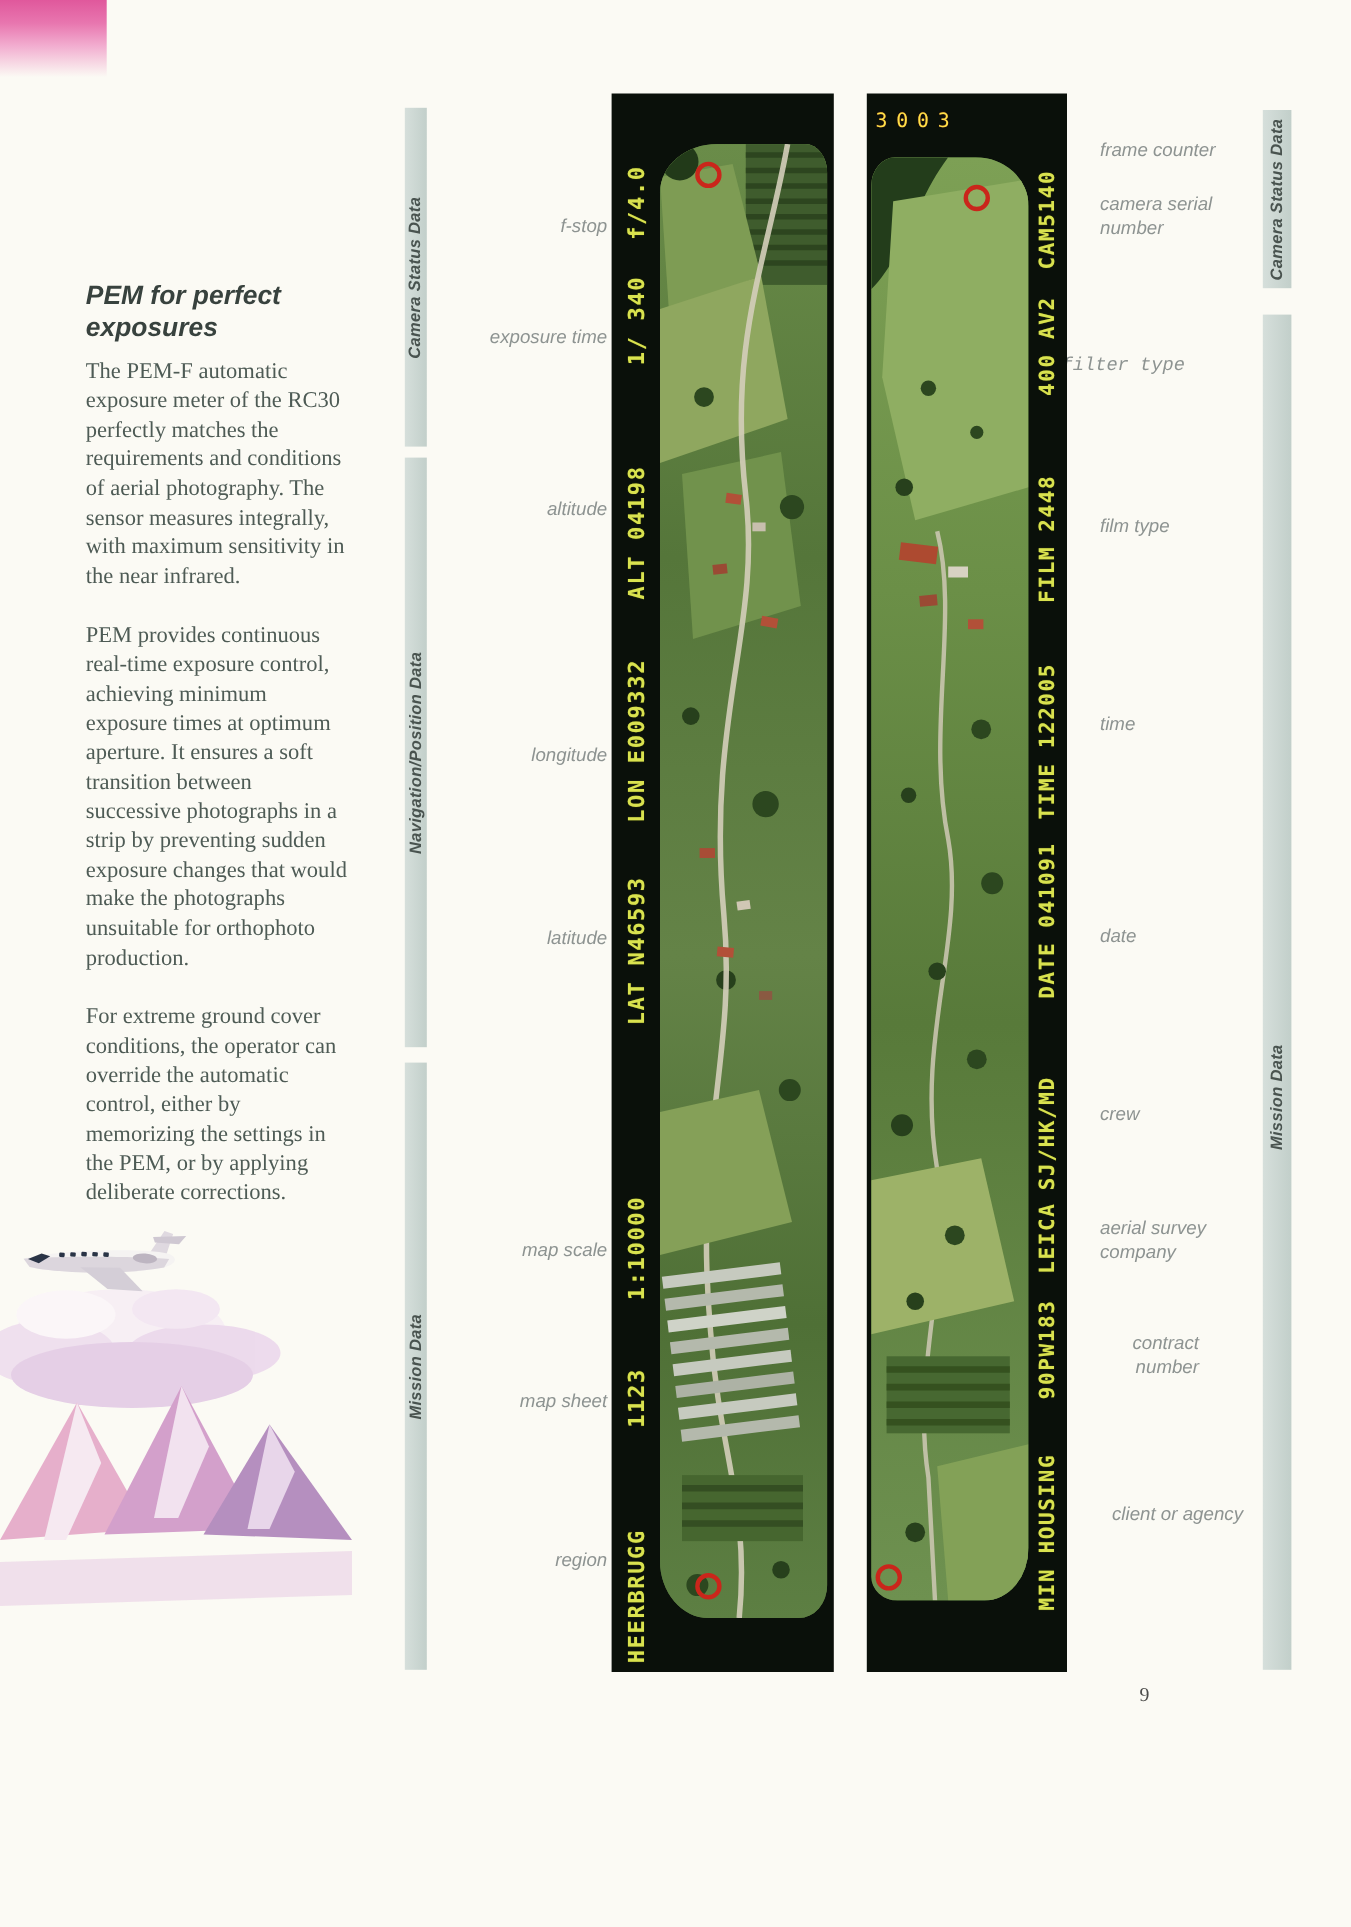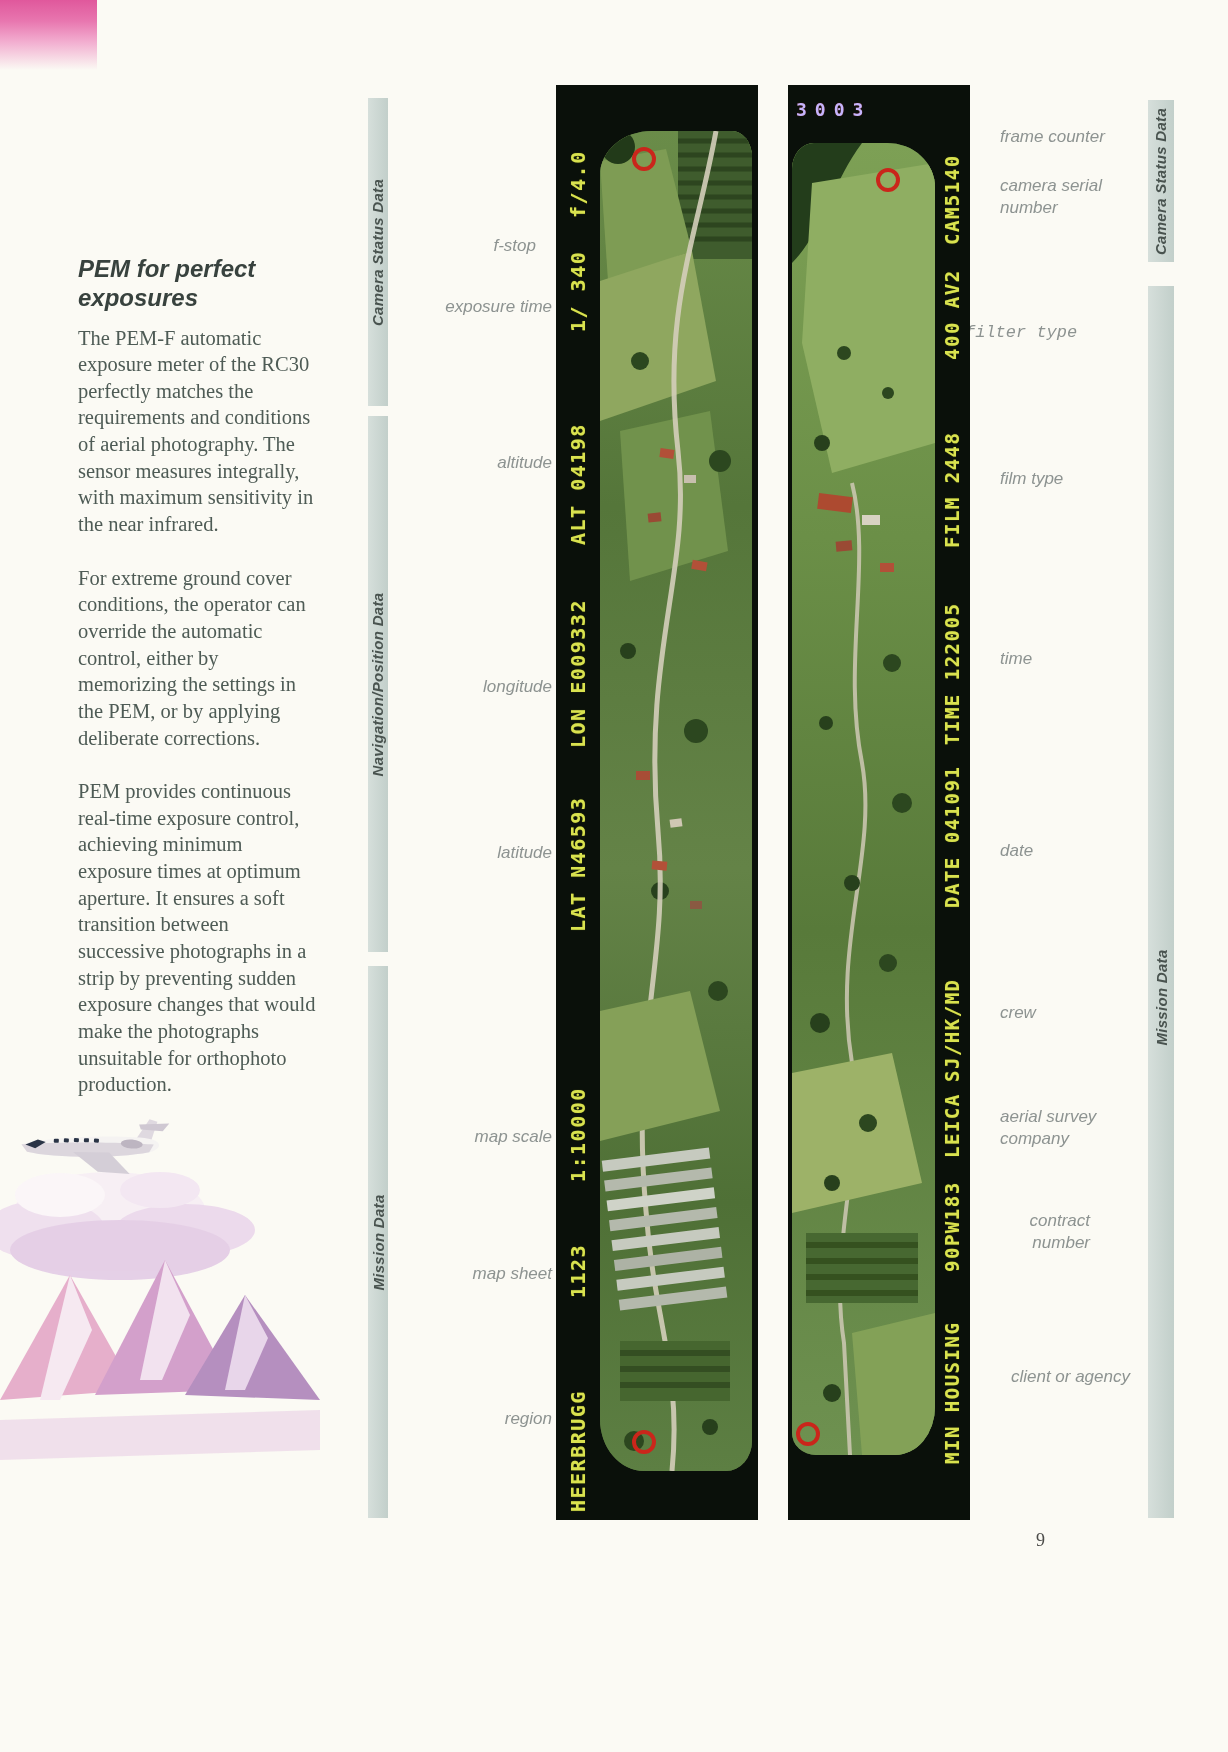--- a/index.html
+++ b/index.html
@@ -32,59 +32,59 @@
   .photo-r{left:4px;top:58px;width:143px;height:1312px;border-radius:22px 48px 40px 24px/26px 44px 48px 22px;}
   
   .band{position:absolute;transform-origin:0 0;}
   .band-l{top:0;left:0;width:1435px;height:44px;transform:rotate(-90deg) translateX(-1435px);}
   .band-r{top:0;left:147px;width:1435px;height:35px;transform:rotate(-90deg) translateX(-1435px);}
   .band span{position:absolute;top:0;font-family:"DejaVu Sans Mono",monospace;font-weight:bold;
      color:#d9e24f;white-space:pre;text-shadow:0 0 1px rgba(120,130,20,.8);}
   .band-l span{line-height:44px;font-size:20px;letter-spacing:1.5px;}
   .band-r span{line-height:35px;font-size:19px;letter-spacing:1.5px;}
   .frame-counter{position:absolute;left:8px;top:14px;font-family:"DejaVu Sans Mono",monospace;
-     font-weight:bold;font-size:18px;letter-spacing:8px;color:#c4b5fd;text-shadow:0 0 1px rgba(140,20,20,.8);}
+     font-weight:normal;font-size:18px;letter-spacing:8px;color:#fde047;text-shadow:0 0 1px rgba(140,20,20,.8);}
   .ring{position:absolute;width:16px;height:16px;border:4px solid #ca261b;border-radius:50%;}
   .pagenum{position:absolute;left:1036px;top:1530px;font-family:"Liberation Serif",serif;
      font-size:18px;color:#4c4c4a;}
   .art{position:absolute;left:0;top:1090px;}
 </style>
 </head>
 <body>
 
 <div class="page">
 
   <div class="pink-corner"></div>
 
   <div class="article">
     <h1><span>PEM for perfect</span><br>
         <span>exposures</span></h1>
     <p>The PEM-F automatic exposure meter of the RC30 perfectly matches the requirements and conditions of aerial photography. The sensor measures integrally, with maximum sensitivity in the near infrared.</p>
+    <p>PEM provides continuous real-time exposure control, achieving minimum exposure times at optimum aperture. It ensures a soft transition between successive photographs in a strip by preventing sudden exposure changes that would make the photographs unsuitable for orthophoto production.</p>
     <p>For extreme ground cover conditions, the operator can override the automatic control, either by memorizing the settings in the PEM, or by applying deliberate corrections.</p>
-    <p>PEM provides continuous real-time exposure control, achieving minimum exposure times at optimum aperture. It ensures a soft transition between successive photographs in a strip by preventing sudden exposure changes that would make the photographs unsuitable for orthophoto production.</p>
   </div>
 
   <div class="vbar" style="left:368px;top:98px;width:20px;height:308px;">
     <span>Camera Status Data</span>
     </div>
   <div class="vbar" style="left:368px;top:416px;width:20px;height:536px;">
     <span>Navigation/Position Data</span>
     </div>
   <div class="vbar" style="left:368px;top:966px;width:20px;height:552px;">
     <span>Mission Data</span>
     </div>
 
   <div class="vbar" style="left:1148px;top:100px;width:26px;height:162px;">
     <span>Camera Status Data</span>
     </div>
   <div class="vbar offset" style="left:1148px;top:286px;width:26px;height:1232px;">
     <span>Mission Data</span>
     </div>
 
-  <div class="flabel r" style="left:334px;top:195px;width:202px;margin-top:40px;">f-stop</div>
+  <div class="flabel r" style="left:350px;top:195px;width:202px;">f-stop</div>
   <div class="flabel r" style="left:350px;top:296px;width:202px;">exposure time</div>
   <div class="flabel r" style="left:350px;top:452px;width:202px;">altitude</div>
   <div class="flabel r" style="left:350px;top:638px;width:202px;margin-top:38px;">longitude</div>
   <div class="flabel r" style="left:350px;top:842px;width:202px;">latitude</div>
   <div class="flabel r" style="left:350px;top:1126px;width:202px;">map scale</div>
   <div class="flabel r" style="left:350px;top:1263px;width:202px;">map sheet</div>
   <div class="flabel r" style="left:350px;top:1376px;width:202px;margin-top:32px;">region</div>
 
   <div class="flabel" style="left:1000px;top:126px;width:124px;">frame counter</div>
   <div class="flabel" style="left:1000px;top:175px;width:110px;">camera serial number</div>

